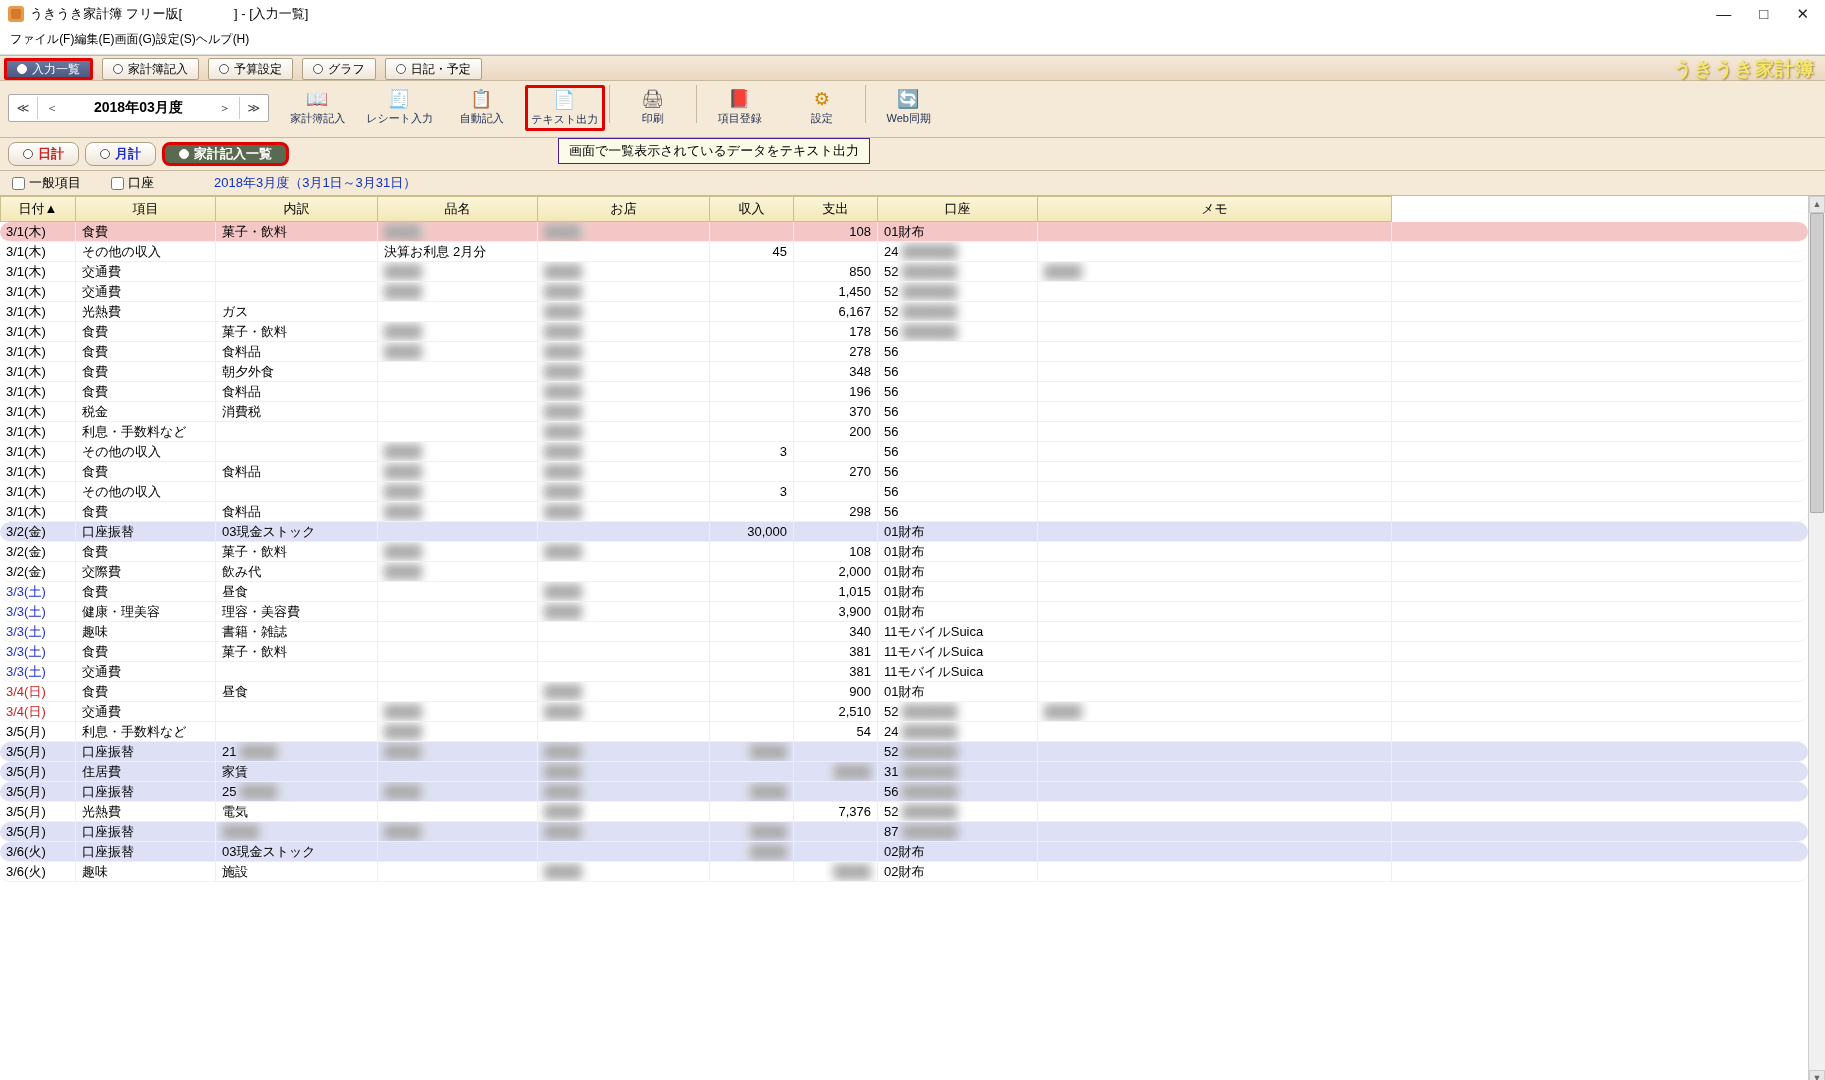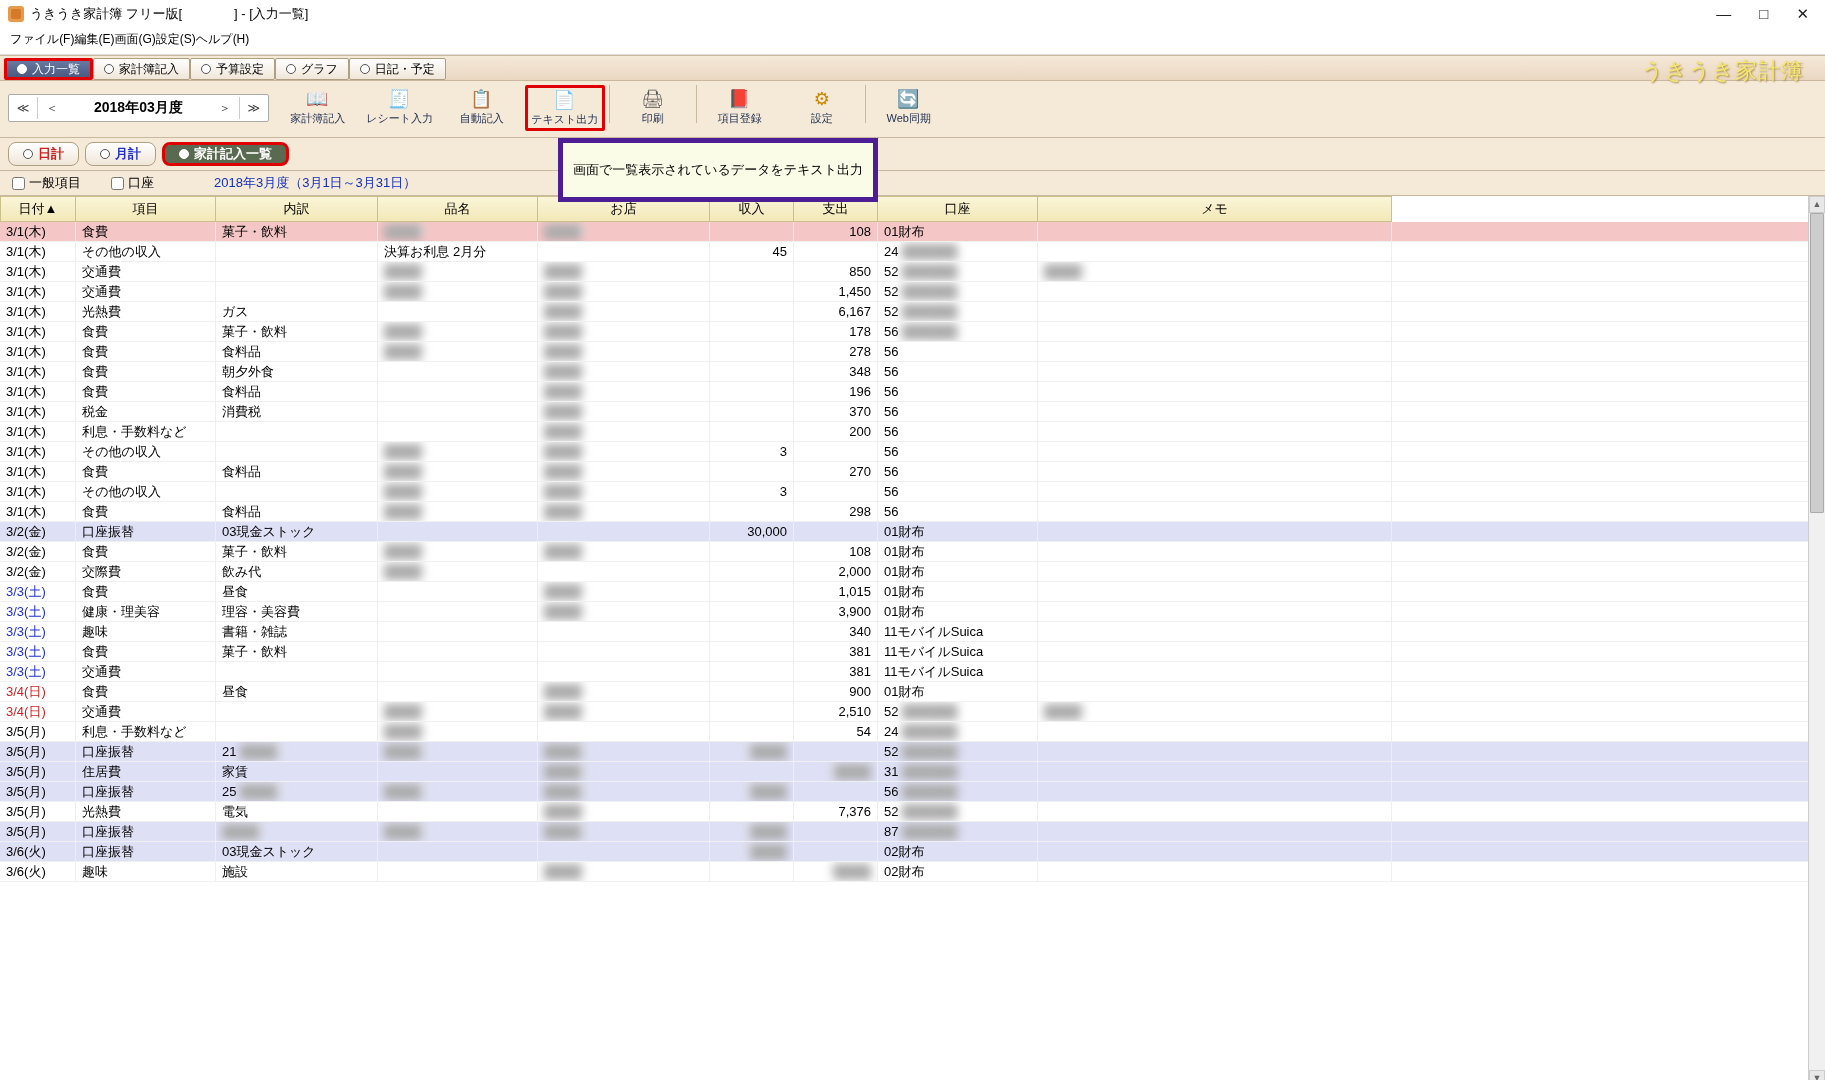--- a/index.html
+++ b/index.html
@@ -10,28 +10,28 @@
 .titlebar .icon { width: 16px; height: 16px; background: #e69a4a; border-radius: 3px; margin-right: 6px; position: relative; }
 .titlebar .icon::after { content: ''; position: absolute; inset: 3px; background: #d47a2a; border-radius: 2px; }
 .win-controls { margin-left: auto; display: flex; gap: 28px; padding-right: 8px; }
 .win-controls span { font-size: 15px; color: #222; cursor: default; }
 
 
 .menubar { display: flex; padding: 3px 10px 6px 10px; font-size: 12px; background: #fff; border-bottom: 1px solid #ddd; }
 .menubar span { cursor: default; }
 
 
-.maintabs { display: flex; align-items: flex-start; height: 26px; background: linear-gradient(#f5e9d8, #ead7c2); padding: 2px 4px 0 4px; gap: 0; border-top: 1px solid #c8b89f; border-bottom: 1px solid #c8b89f; position: relative; }
+.maintabs { display: flex; align-items: flex-start; height: 26px; background: linear-gradient(#f5e9d8, #ead7c2); padding: 2px 4px 0 4px; gap: 9px; border-top: 1px solid #c8b89f; border-bottom: 1px solid #c8b89f; position: relative; }
 .tabbtn { display: flex; align-items: center; gap: 5px; height: 22px; padding: 0 10px; background: linear-gradient(#fff, #f0e6d8); border: 1px solid #b0a082; border-radius: 2px; font-size: 12px; cursor: default; }
 .tabbtn .radio { width: 10px; height: 10px; border: 1px solid #555; border-radius: 50%; display: inline-block; background: #fff; }
 .tabbtn.selected { background: linear-gradient(#6878a0, #4a5a80); color: #fff; }
 .tabbtn.selected .radio { border-color: #fff; }
 .tabbtn.selected .radio::after { content: ''; display: block; width: 4px; height: 4px; background: #fff; border-radius: 50%; margin: 2px; }
 .hl-red { border: 3px solid #e00000 !important; }
-.brand { position: absolute; right: 21px; top: 0; font-size: 22px; font-weight: normal; color: #f5e86b; text-shadow: 1px 1px 2px #a08040; letter-spacing: 1px; }
+.brand { position: absolute; right: 10px; top: 0; font-size: 19px; font-weight: bold; color: #f5e86b; text-shadow: 1px 1px 2px #a08040; letter-spacing: 1px; }
 
 
 .toolbar-row { display: flex; align-items: center; gap: 10px; background: #f5e9d8; padding: 4px 8px 6px 8px; border-bottom: 1px solid #c8b89f; }
 .month-nav { display: flex; align-items: center; border: 1px solid #aaa; background: #fff; border-radius: 2px; height: 28px; }
 .month-nav button { width: 28px; height: 28px; border: none; background: transparent; font-size: 12px; cursor: default; color: #444; }
 .month-nav .sep { width: 1px; height: 22px; background: #ccc; }
 .month-nav .lbl { padding: 0 28px; font-size: 14px; font-weight: bold; }
 .tools { display: flex; gap: 4px; }
 .tool { display: flex; flex-direction: column; align-items: center; justify-content: center; width: 78px; height: 44px; font-size: 11px; color: #235; cursor: default; border: 1px solid transparent; border-radius: 2px; }
 .tool.hl-red { border: 3px solid #e00000; width: 80px; height: 46px; }
@@ -42,32 +42,32 @@
 
 
 .subtabs { display: flex; align-items: center; gap: 6px; background: #f5e9d8; padding: 4px 8px 4px 8px; border-bottom: 1px solid #c8b89f; position: relative; }
 .subtab { display: flex; align-items: center; gap: 5px; height: 24px; padding: 0 14px; background: linear-gradient(#fff,#f0e6d8); border: 1px solid #b0a082; border-radius: 8px; font-size: 13px; font-weight: bold; cursor: default; }
 .subtab .radio { width: 10px; height: 10px; border: 1px solid #555; border-radius: 50%; background: #fff; }
 .subtab.red span:last-child { color: #d02020; }
 .subtab.blue span:last-child { color: #2030d0; }
 .subtab.selected { background: #5a6a50; color: #fff; font-weight: bold; }
 .subtab.selected .radio { border-color: #fff; }
 .subtab.selected .radio::after { content: ''; display: block; width: 4px; height: 4px; background: #fff; border-radius: 50%; margin: 2px; }
-.tooltip-box { position: absolute; left: 558px; top: 0; border: 5px solid #4c1d95; background: #fafce8; padding: 18px 10px; font-size: 13px; }
+.tooltip-box { position: absolute; left: 558px; top: 0; border: 1px solid #4c1d95; background: #fafce8; padding: 3px 10px; font-size: 13px; }
 
 
 .filters { display: flex; align-items: flex-start; gap: 30px; background: #f5e9d8; padding: 3px 12px; font-size: 13px; border-bottom: 1px solid #c8b89f; }
 .filters label { display: flex; align-items: center; gap: 4px; }
 .filters .period { color: #1030c0; font-weight: normal; margin-left: 30px; }
 .filters input[type=checkbox] { width: 13px; height: 13px; }
 
 
 .table-wrap { display: flex; height: calc(1080px - 28px - 24px - 26px - 54px - 32px - 25px); }
 .grid { flex: 1; overflow: hidden; font-size: 13px; }
-.cols { display: grid; grid-template-columns: 76px 140px 162px 160px 172px 84px 84px 160px 354px; }
+.cols { display: grid; grid-template-columns: 76px 140px 162px 160px 172px 84px 84px 160px 354px; border-radius: 10px; }
 .hdr > div { background: linear-gradient(#fbf5d8,#f2e8b8); border: 1px solid #ccc08a; border-left: none; padding: 3px 4px; font-weight: normal; text-align: center; white-space: nowrap; overflow: hidden; }
 .hdr > div:first-child { border-left: 1px solid #ccc08a; }
 .row > div { border-right: 1px solid #eee; padding: 1px 6px; white-space: nowrap; overflow: hidden; text-overflow: clip; height: 19px; line-height: 17px; }
 .row { border-bottom: 1px solid #f0f0f0; }
 .row.total { background: #e8f6f8; font-weight: bold; }
 .row.pink { background: #f5c6c6; }
 .row.lav { background: #dee0f5; }
 .row .num { text-align: right; }
 .sat { color: #2030d0; }
 .sun { color: #d02020; }

